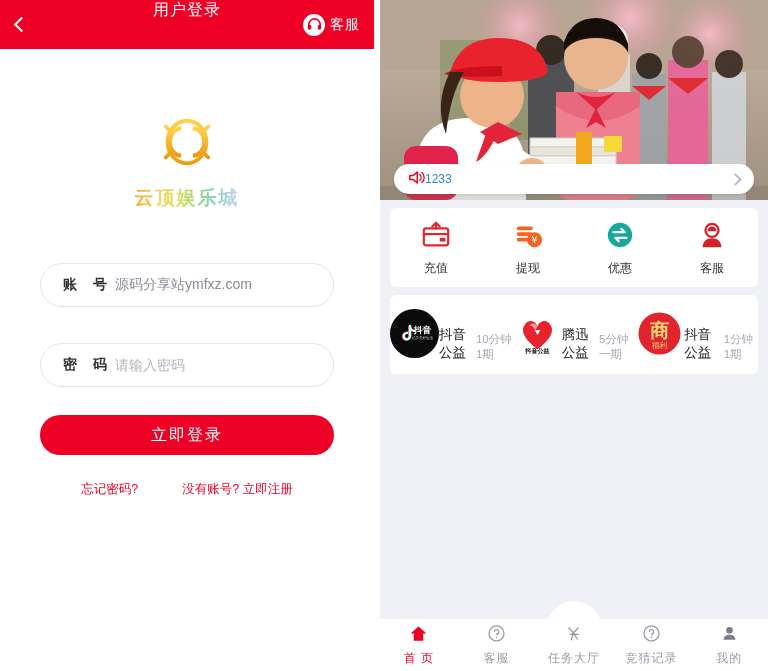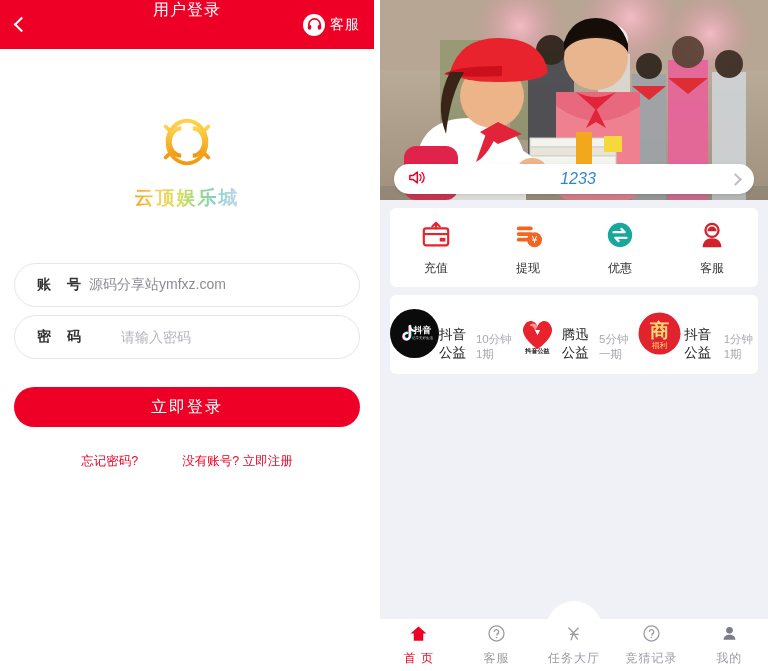--- a/index.html
+++ b/index.html
@@ -33,35 +33,35 @@
     display:flex; align-items:center; gap:5px; cursor:pointer;
   }
   .headset-ico {
     width:22px; height:22px; border-radius:50%; background:#fff;
     display:flex; align-items:center; justify-content:center;
   }
   .headset-ico svg { display:block; }
   .hdr-service-label { font-size:14px; color:#fff; }
 
   
-  .login-body { padding:0 14px; }
+  .login-body { padding:0 40px; }
   .logo-wrap { margin-top:62px; display:flex; flex-direction:column; align-items:center; }
   .logo-mark { width:62px; height:62px; }
   .logo-text {
     margin-top:12px; font-size:19px; font-weight:bold; letter-spacing:2px;
     background:linear-gradient(90deg,#f5a623 0%,#f7d154 22%,#d6e05a 42%,#9ad97a 60%,#7fd0c8 76%,#cfd6f0 100%);
     -webkit-background-clip:text; background-clip:text; color:transparent;
     -webkit-text-fill-color:transparent;
   }
 
   .field {
     margin-top:0; height:44px; border:1px solid #e6e6ea; border-radius:22px;
     display:flex; align-items:center; padding:0 22px; background:#fff;
   }
-  .field + .field { margin-top:8px;gap:32px; }
+  .field + .field { margin-top:36px; }
   #acct-field { margin-top:52px; }
   .field-label {
     font-size:14px; color:#333; font-weight:bold;
     width:52px; flex:0 0 52px; letter-spacing:6px;
   }
   .field-input {
     border:0; outline:none; flex:1; font-size:14px; color:#8b8b96;
     font-family:"Liberation Sans","DejaVu Sans",sans-serif; background:transparent;
   }
   .field-input::placeholder { color:#b4b4bd; }
@@ -79,21 +79,21 @@
 
   
   .banner { position:relative; height:200px; overflow:hidden; background:#cbb9ad; }
   .banner-photo { position:absolute; inset:0; }
 
   .notice {
     position:absolute; left:14px; right:14px; bottom:6px; height:30px;
     background:#fff; border-radius:15px; display:flex; align-items:center;
     padding:0 14px; box-shadow:0 1px 3px rgba(0,0,0,.10); cursor:pointer;
   }
-  .notice-text { flex:1; text-align:center; font-size:16px; color:#2f86d6;font-style:italic; }
+  .notice-text { flex:1; text-align:left; font-size:12px; color:#2f86d6; }
   .chev-right {
     width:9px; height:9px; border-top:2px solid #bcbcc4; border-right:2px solid #bcbcc4;
     transform:rotate(45deg);
   }
 
   .card {
     background:#fff; border-radius:6px; margin:8px 10px 0 10px;
   }
   .quick-row { display:flex; padding:12px 0 10px 0; }
   .quick-item {

